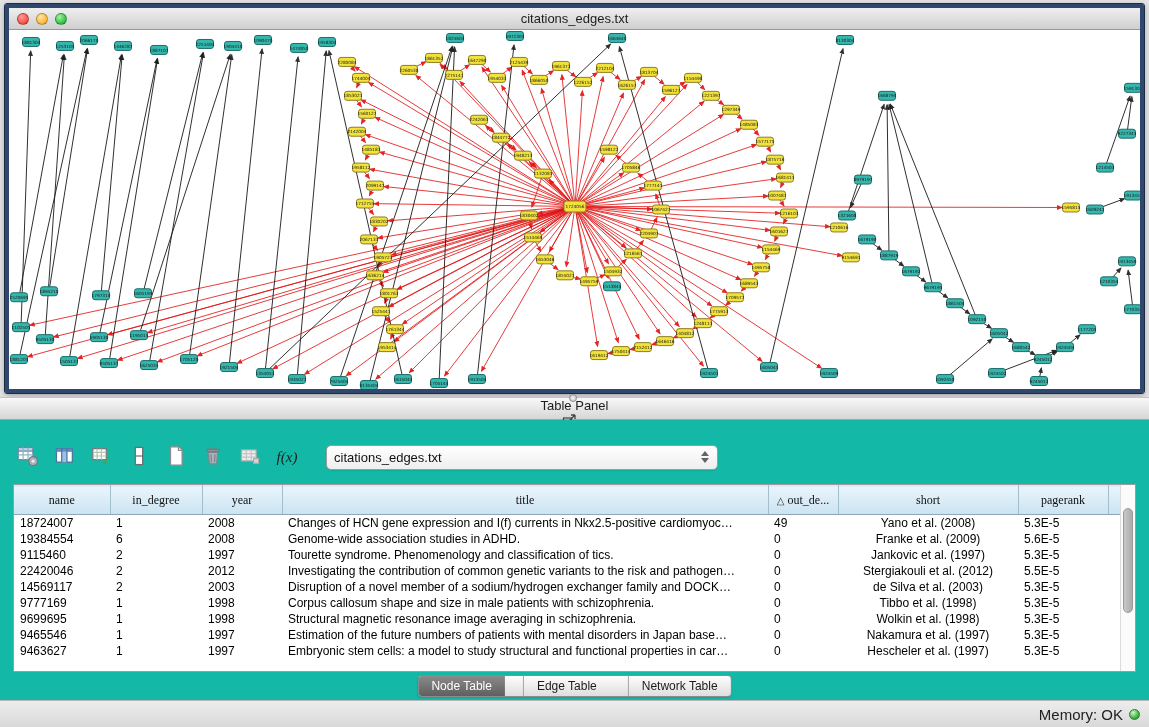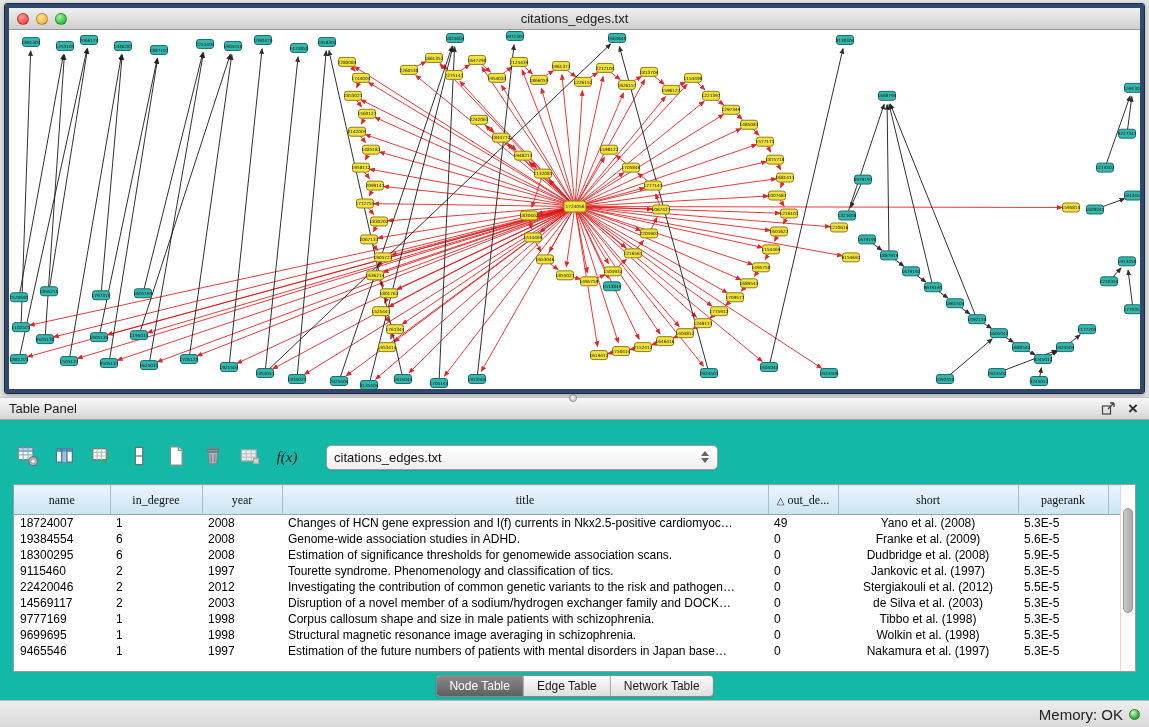--- a/index.html
+++ b/index.html
@@ -34,21 +34,21 @@
   .edge-black { stroke:#1e1e1e; stroke-width:1; opacity:0.92; }
   .node-y { fill:#f2e23c; stroke:#8f7c20; stroke-width:1; }
   .node-t { fill:#35b7ae; stroke:#1c6d68; stroke-width:1; }
   .nl { font-size:4.3px; fill:#1a1a1a; text-anchor:middle; font-family:"DejaVu Sans", sans-serif; }
 
   
   #panel-header {
     position:absolute; left:0; top:397px; width:1149px; height:23px;
     background:linear-gradient(#f8f8f8,#d6d6d6);
     border-top:1px solid #c3c3c3; border-bottom:1px solid #a3a3a3;
-    display:flex; align-items:center; padding:0 9px; font-size:13px; color:#1c1c1c;
+    display:flex; align-items:center; padding:0 9px; font-size:13px; color:#1c1c1c;flex-direction:column;
   }
   #panel-header .spacer { flex:1; }
   .grip { position:absolute; left:569px; top:-4px; width:8px; height:8px; border-radius:50%;
     background:radial-gradient(#f2f2f2,#bfbfbf); border:1px solid #8f8f8f; }
   .ph-icon { margin-right:10px; display:inline-flex; }
   .ph-close { font-size:17px; font-weight:bold; color:#2a2a2a; line-height:14px; padding:0 2px; }
 
   
   #panel-body { position:absolute; left:0; top:420px; width:1149px; height:280px; background:#14b8a6; }
 
@@ -90,21 +90,21 @@
     position:absolute; right:0; top:0; bottom:0; width:15px;
     background:#fbfbfb; border-left:1px solid #dcdcdc;
   }
   .thumb { position:absolute; left:2px; top:23px; width:10px; height:105px; border-radius:6px;
     background:linear-gradient(90deg,#c9c9c9,#ababab); border:1px solid #9a9a9a; }
 
   
   .tabbar {
     position:absolute; top:255px; left:50%; transform:translateX(-50%);
     display:flex; height:22px; border:1px solid #8c8c8c; border-radius:4px; overflow:hidden;
-    background:linear-gradient(#fdfdfd,#dedede); font-size:12px; box-shadow:0 1px 1px rgba(0,0,0,.1);
+    background:linear-gradient(#fdfdfd,#dedede); font-size:12px; box-shadow:0 1px 1px rgba(0,0,0,.1);gap:18px;
   }
   .tab { padding:0 13px; line-height:21px; color:#1c1c1c; border-left:1px solid #a5a5a5; }
   .tab:first-child { border-left:none; }
   .tab.selected { background:linear-gradient(#8a8a8a,#5f5f5f); color:#fff; }
 
   
   #statusbar {
     position:absolute; left:0; bottom:0; width:1149px; height:27px;
     background:linear-gradient(#ededed,#d9d9d9); border-top:1px solid #b6b6b6;
     display:flex; align-items:center; justify-content:flex-end; gap:6px;
@@ -1005,30 +1005,20 @@
             <td>19384554</td>
             <td>6</td>
             <td>2008</td>
             <td>Genome-wide association studies in ADHD.</td>
             <td>0</td>
             <td class="c-short">Franke et al. (2009)</td>
             <td>5.6E-5</td>
             <td></td>
           </tr>
           <tr>
-            <td>18300295</td>
-            <td>6</td>
-            <td>2008</td>
-            <td>Estimation of significance thresholds for genomewide association scans.</td>
-            <td>0</td>
-            <td class="c-short">Dudbridge et al. (2008)</td>
-            <td>5.9E-5</td>
-            <td></td>
-          </tr>
-          <tr>
             <td>9115460</td>
             <td>2</td>
             <td>1997</td>
             <td>Tourette syndrome. Phenomenology and classification of tics.</td>
             <td>0</td>
             <td class="c-short">Jankovic et al. (1997)</td>
             <td>5.3E-5</td>
             <td></td>
           </tr>
           <tr>
@@ -1074,20 +1064,30 @@
           <tr>
             <td>9465546</td>
             <td>1</td>
             <td>1997</td>
             <td>Estimation of the future numbers of patients with mental disorders in Japan base…</td>
             <td>0</td>
             <td class="c-short">Nakamura et al. (1997)</td>
             <td>5.3E-5</td>
             <td></td>
           </tr>
+          <tr>
+            <td>9463627</td>
+            <td>1</td>
+            <td>1997</td>
+            <td>Embryonic stem cells: a model to study structural and functional properties in car…</td>
+            <td>0</td>
+            <td class="c-short">Hescheler et al. (1997)</td>
+            <td>5.3E-5</td>
+            <td></td>
+          </tr>
         </tbody>
     </table>
     <div class="vscroll">
       <div class="thumb"></div>
     </div>
   </div>
 
   <div class="tabbar">
       <span class="tab selected">Node Table</span>
       <span class="tab">Edge Table</span>

